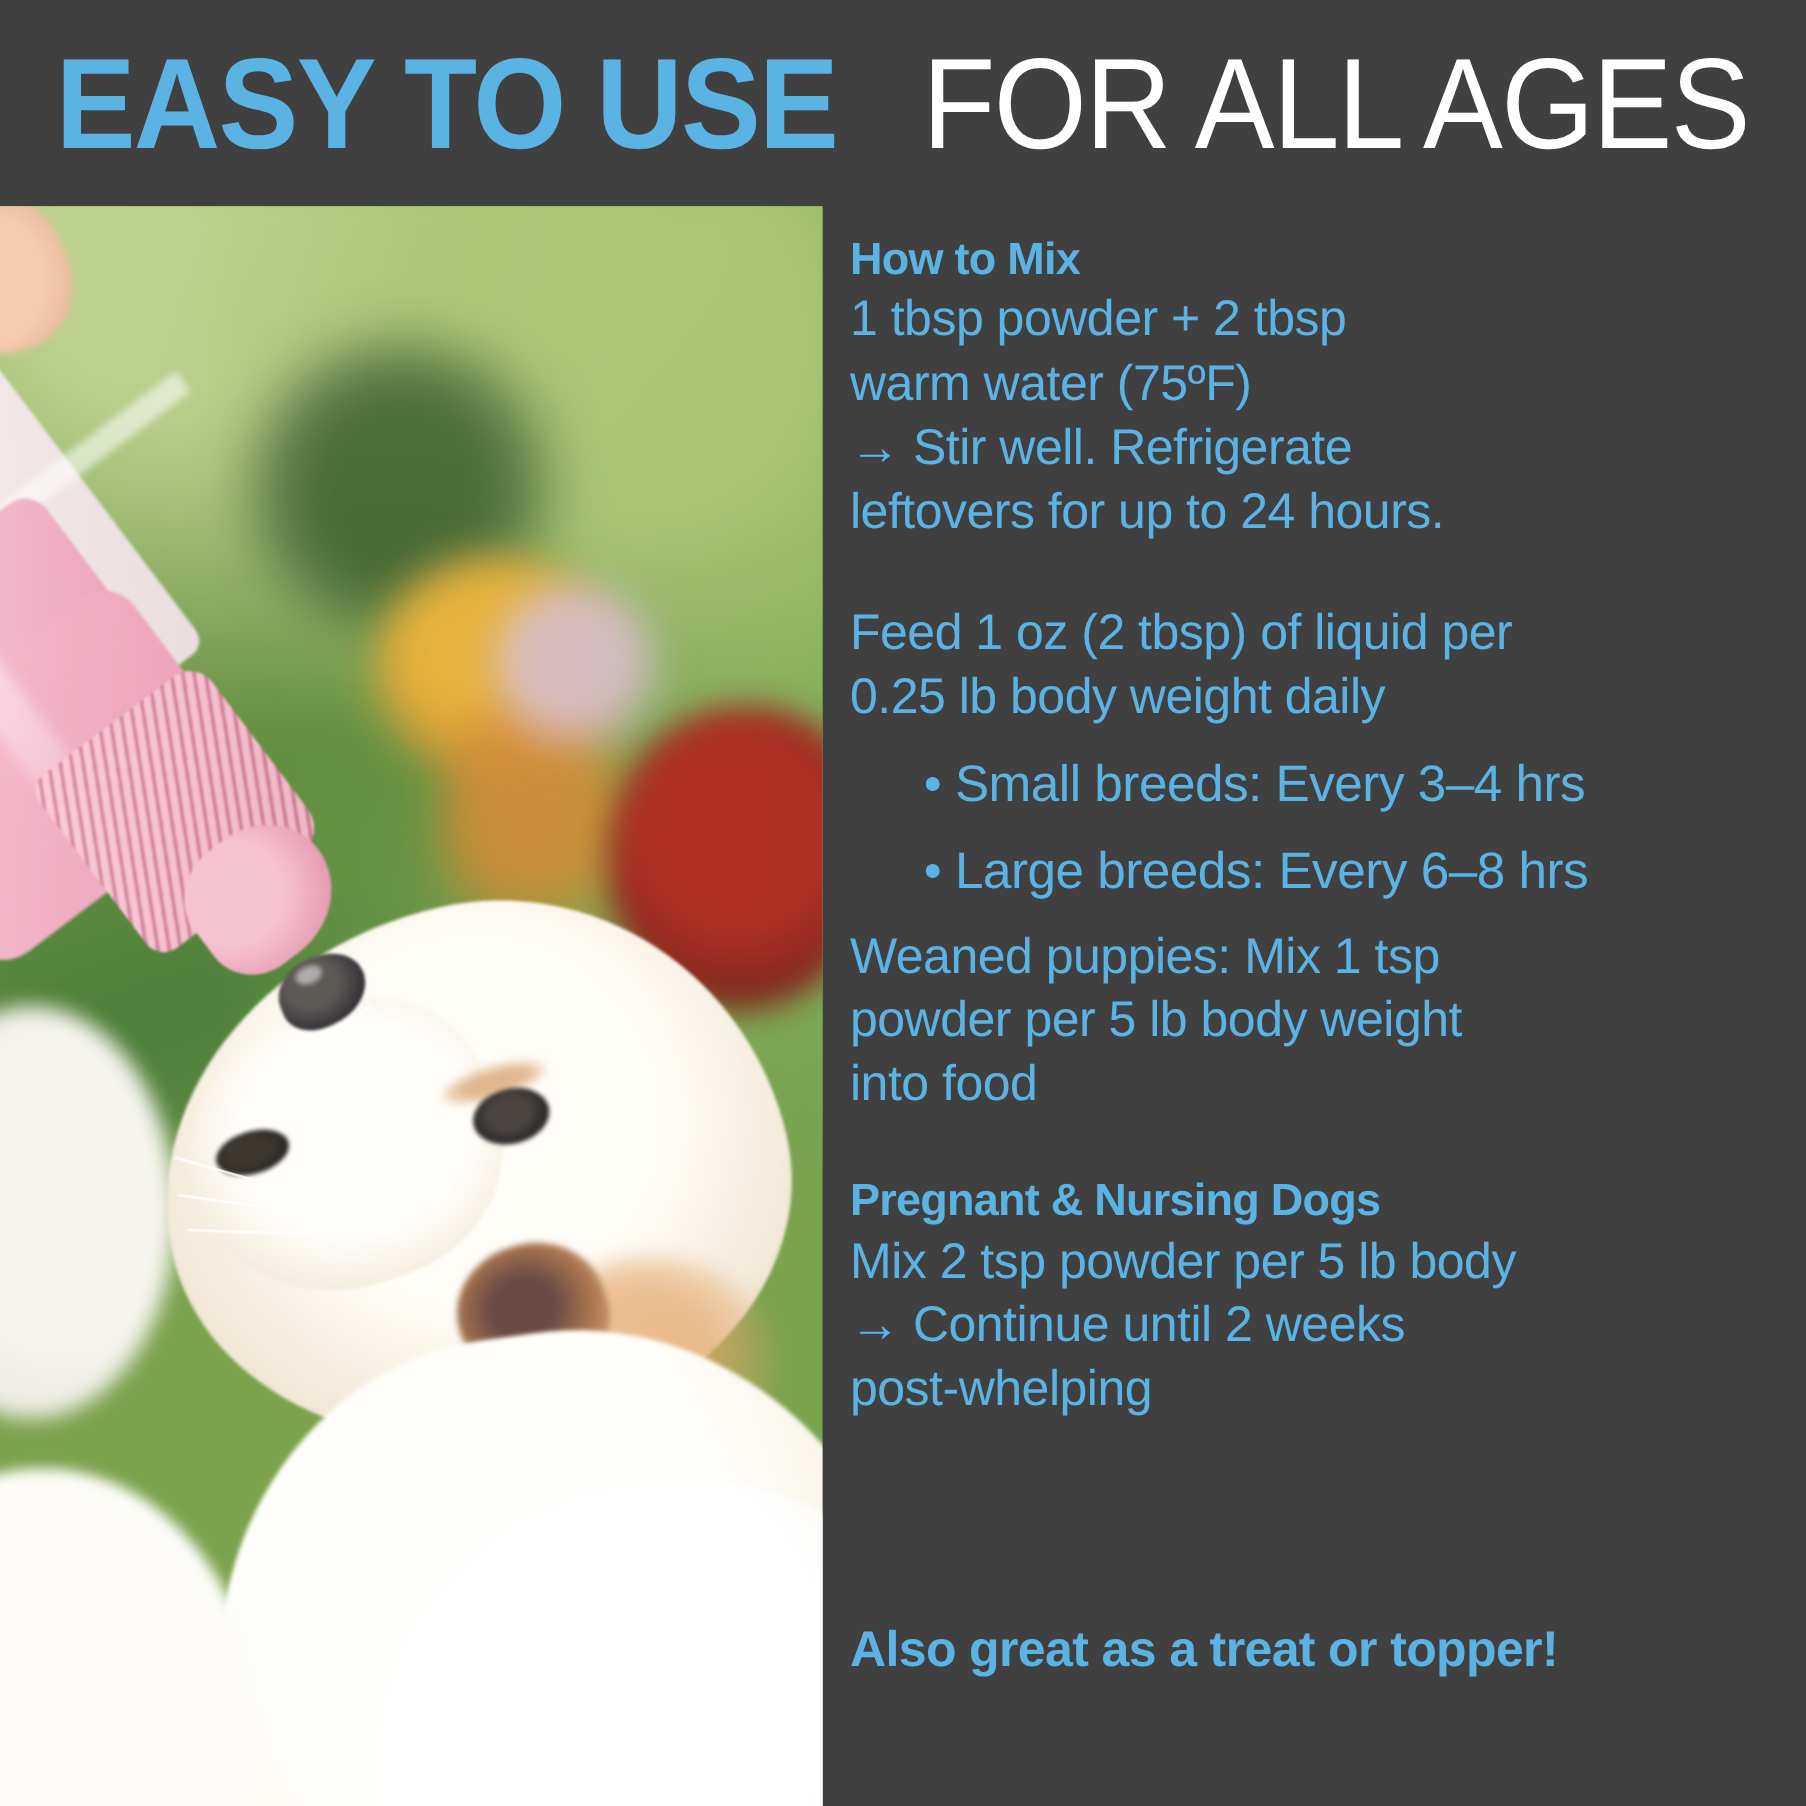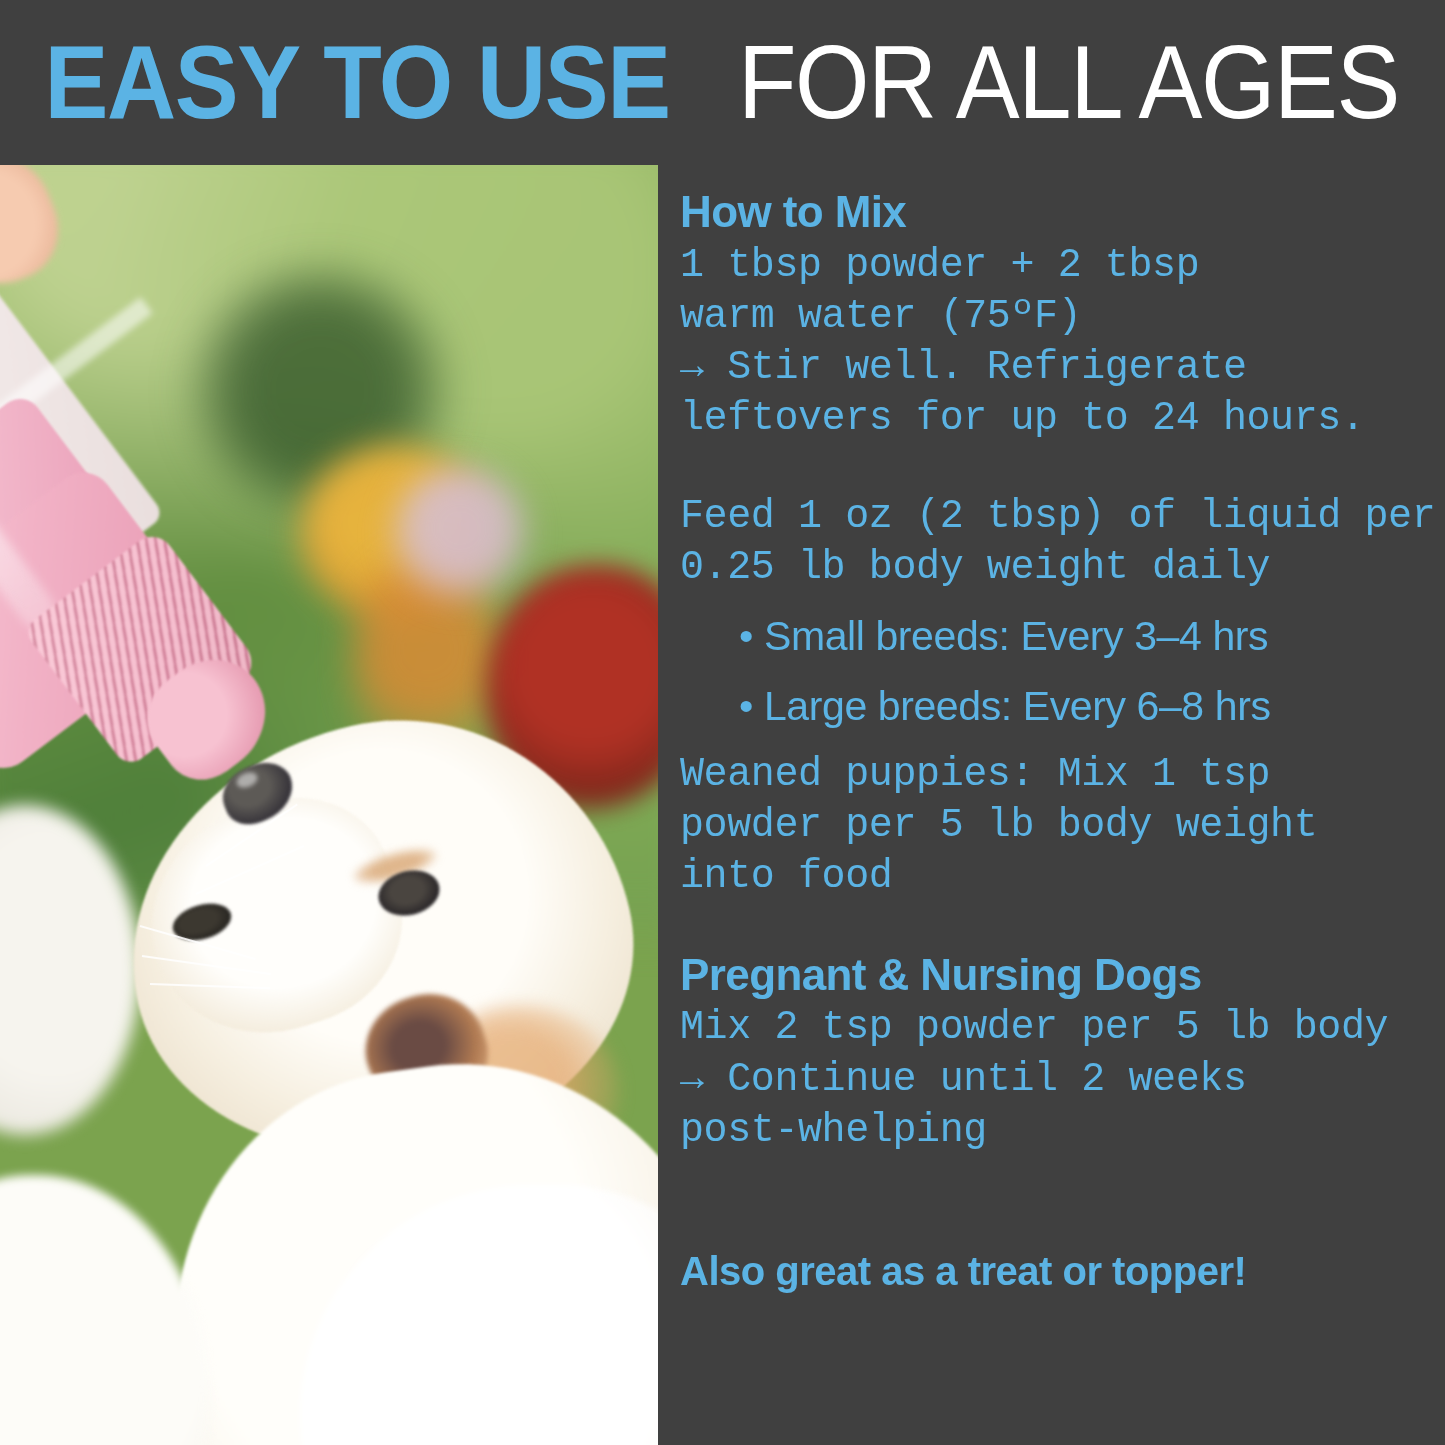--- a/index.html
+++ b/index.html
@@ -298,49 +298,48 @@
 
   
   #copy {
     position: absolute;
     left: 680px;
     top: 186px;
     width: 752px;
     color: #5bb3e4;
   }
   .sec-head {
-    font-size: 44px;
+    font-size: 36px;
     font-weight: 700;
     line-height: 1.18;
     letter-spacing: -0.6px;
     margin: 0 0 2px 0;
   }
   .body-line {
     font-size: 40px;
     font-weight: 400;
     line-height: 1.28;
     letter-spacing: -0.4px;
     margin: 0;
     white-space: nowrap;
-    font-family: Liberation Mono, monospace;
   }
   .bullet-line {
     font-size: 41px;
     font-weight: 400;
     line-height: 1.28;
     letter-spacing: -0.4px;
     margin: 17px;
     padding-left: 42px;
     white-space: nowrap;
   }
   .sec-gap { height: 46px; }
   #tagline {
     position: absolute;
     left: 680px;
-    top: 1249px;
+    top: 1298px;
     width: 752px;
     font-size: 40px;
     font-weight: 700;
     letter-spacing: -0.5px;
     color: #5bb3e4;
     white-space: nowrap;
   }
 </style>
 </head>
 <body>

